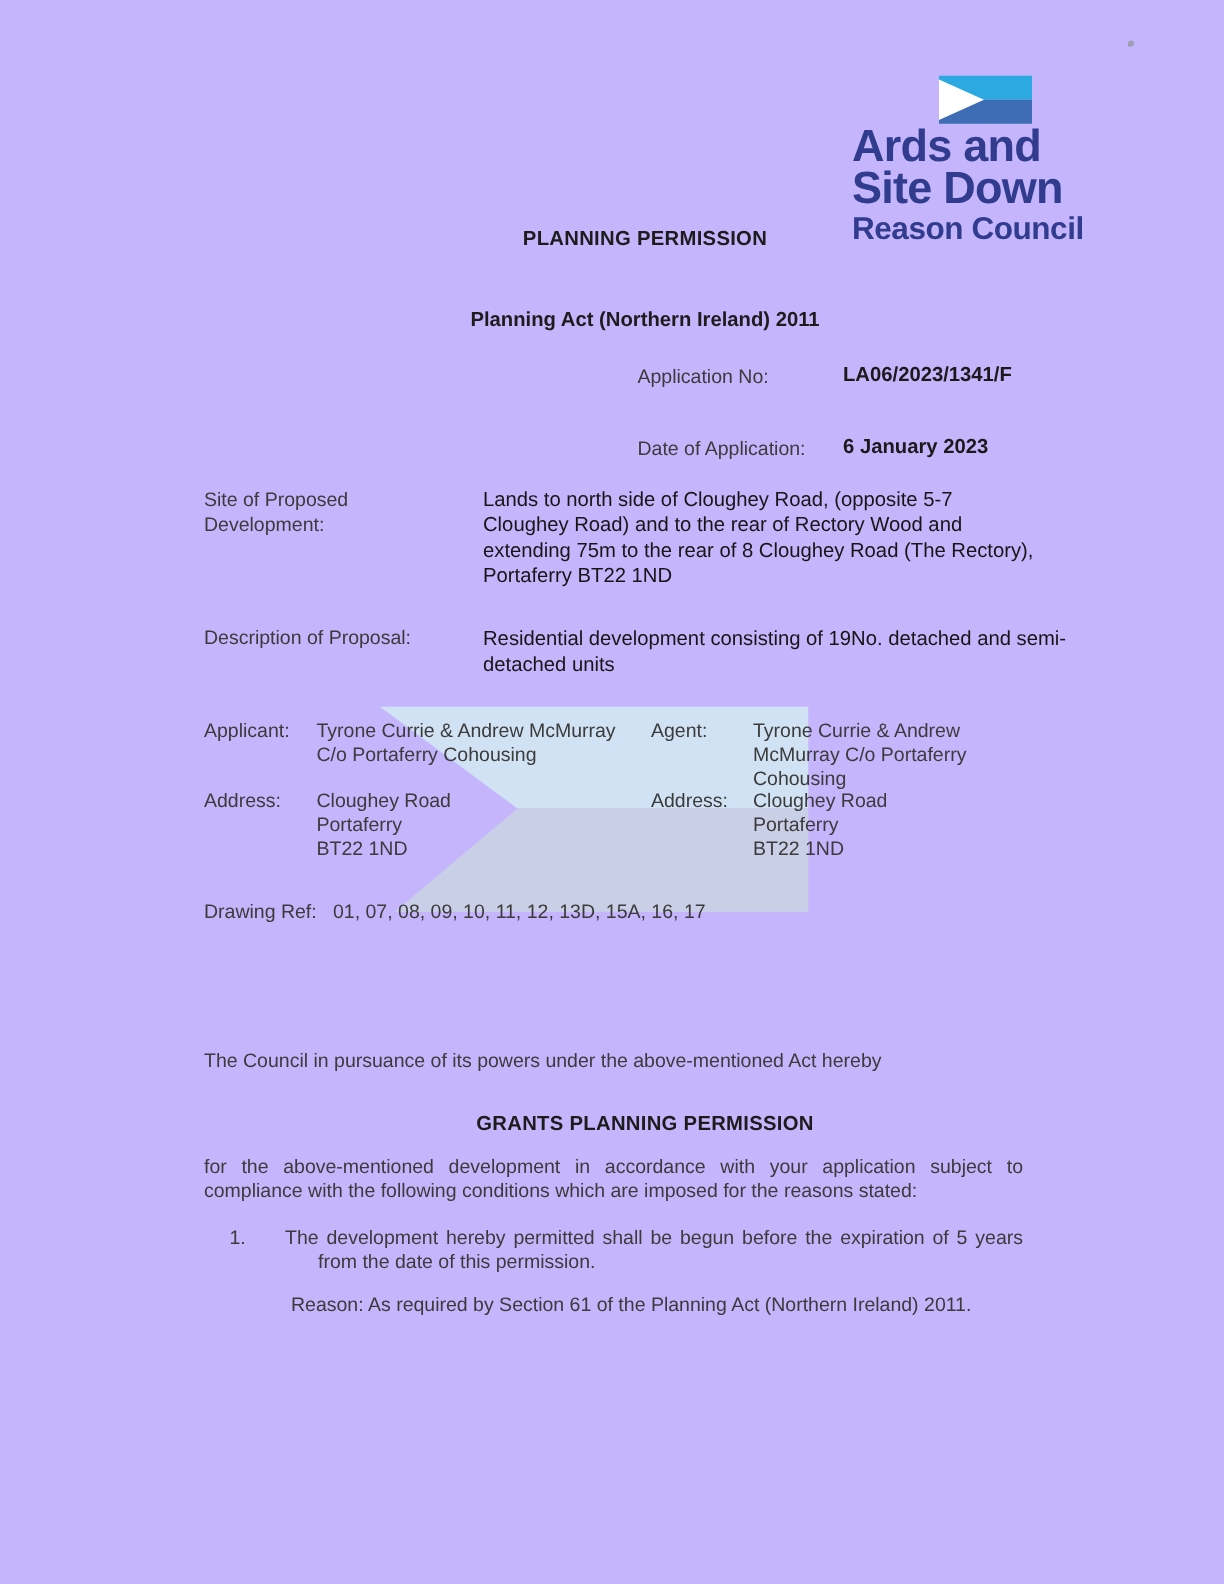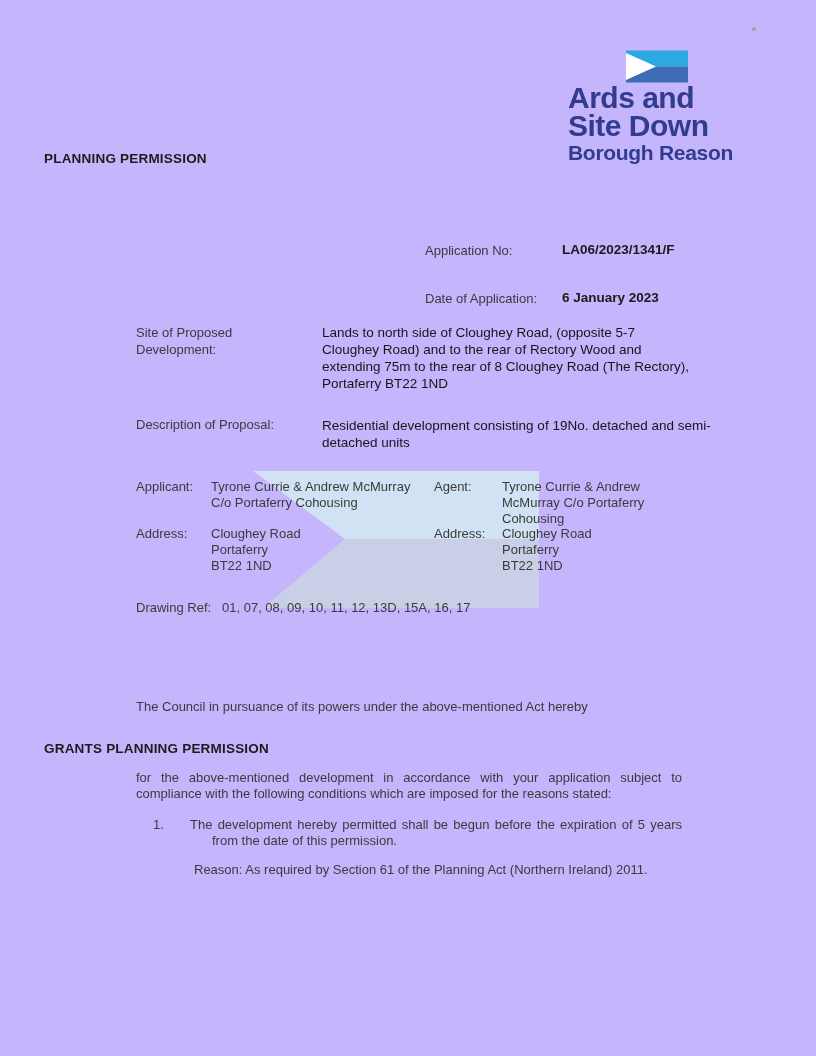--- a/index.html
+++ b/index.html
@@ -10,21 +10,21 @@
     height: 1056px;
     margin: 0 auto;
     background: #c4b5fd;
     overflow: hidden;
     font-family: "Liberation Sans", "DejaVu Sans", sans-serif;
     font-size: 13px;
     color: #3b3b3b;
   }
   .abs { position: absolute; z-index: 2; }
   .bold { font-weight: bold; color: #1a1a1a; }
-  .center { left: 0; width: 100%; text-align: left; padding-left: 44px; }
+  .center { left: 0; width: 100%; text-align: center; padding-left: 44px; }
   .justify { text-align: justify; }
 
   
   .speck {
     position: absolute; left: 752px; top: 27px;
     width: 4px; height: 4px; background: #9a9aa6;
     border-radius: 50% 50% 50% 0; opacity: .85; z-index: 2;
   }
 
   
@@ -58,23 +58,24 @@
 
   <div class="speck"></div>
 
   <svg class="logo-flag" viewBox="0 0 62 35" aria-hidden="true">
     <rect x="0" y="1.5" width="62" height="16" fill="#2ba9e0"></rect>
     <rect x="0" y="17.5" width="62" height="16" fill="#3e6db5"></rect>
     <polygon points="0,4 30,17.5 0,31" fill="#ffffff"></polygon>
   </svg>
   <div class="abs logo-l1" style="color:#313c8e">Ards and</div>
   <div class="abs logo-l2" style="color:#313c8e">Site Down</div>
-  <div class="abs logo-l3" style="color:#313c8e">Borough Reason</div>
+  <div class="abs logo-l3" style="color:#313c8e">Reason Council</div>
 
   <div class="abs center doc-title">PLANNING PERMISSION</div>
+  <div class="abs center act-title">Planning Act (Northern Ireland) 2011</div>
 
   <div class="abs" style="left:425px; top:243px">Application No:</div>
   <div class="abs bold" style="left:562px; top:242px; font-size:13.5px">LA06/2023/1341/F</div>
 
   <div class="abs" style="left:425px; top:291px">Date of Application:</div>
   <div class="abs bold" style="left:562px; top:290px; font-size:13.5px">6 January 2023</div>
 
   <div class="abs lh17" style="left:136px; top:324px; width:110px">Site of Proposed Development:</div>
   <div class="abs val-col" style="left:322px; top:324px; width:370px">Lands to north side of Cloughey Road, (opposite 5-7 Cloughey Road) and to the rear of Rectory Wood and extending 75m to the rear of 8 Cloughey Road (The Rectory), Portaferry BT22 1ND</div>
 

